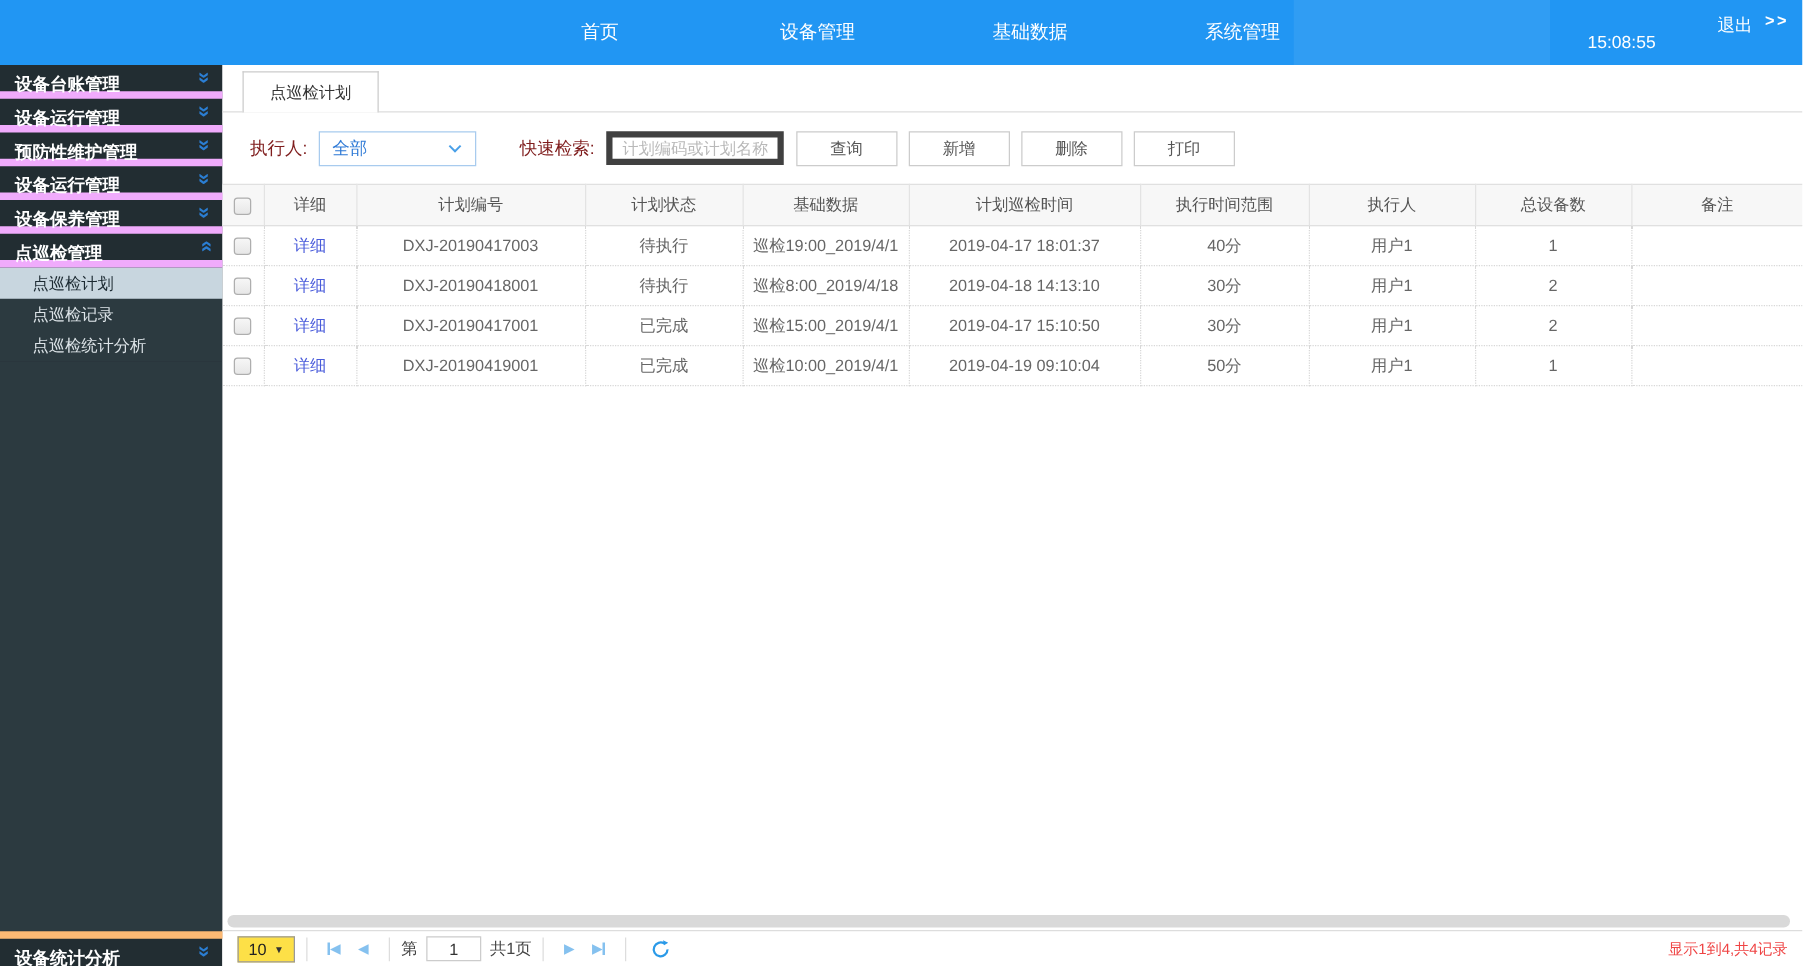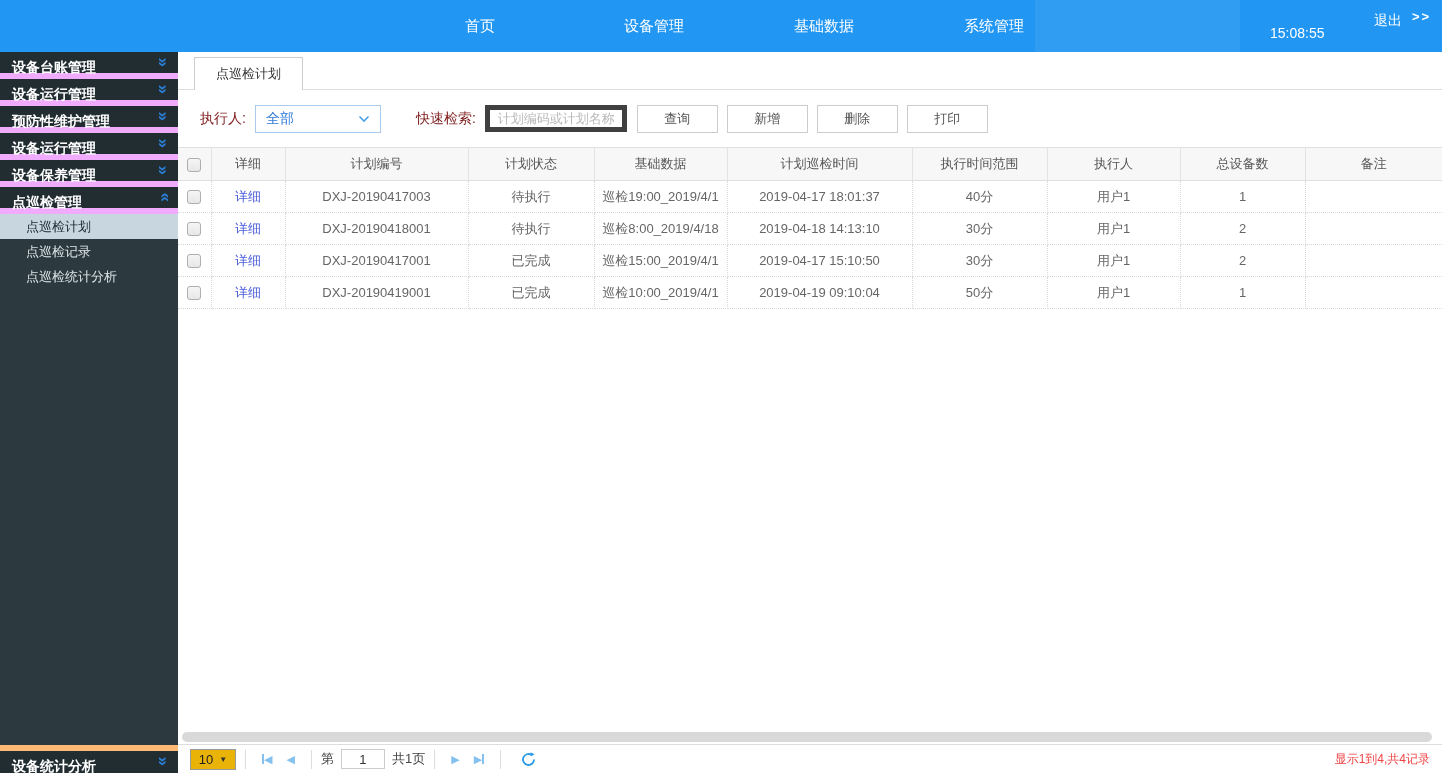--- a/index.html
+++ b/index.html
@@ -77,21 +77,21 @@
   .spacer { flex:1; }
 
   
   .hscroll { height:14px; padding:2px 4px; flex-shrink:0; }
   .hthumb { height:10px; width:1250px; border-radius:5px; background:#d9d9d9; cursor:pointer; }
 
   
   .pagbar { height:29px; border-top:1px solid #ddd; background:#fff; display:flex;
     align-items:center; padding:0 12px; font-size:13px; color:#444; flex-shrink:0; }
   .psize { width:46px; height:21px; border:1px solid #999; display:flex; align-items:center;
-    justify-content:center; gap:6px; color:#222; cursor:pointer; background:#eab308; }
+    justify-content:center; gap:6px; color:#222; cursor:pointer; background:#fde047; }
   .psize .caret { font-size:8px; color:#333; }
   .psep { width:1px; height:19px; background:#ddd; margin:0 9px; }
   .picon { display:flex; align-items:center; margin:0 7px; color:#85c1ef; font-size:11px;
     cursor:pointer; line-height:1; }
   .pbar { width:2px; height:10px; background:#85c1ef; }
   .page-input { width:44px; height:20px; border:1px solid #ccc; text-align:center;
     font-size:13px; color:#333; margin:0 7px; outline:none; }
   .refresh { margin-left:11px; cursor:pointer; display:flex; align-items:center; }
   .summary { margin-left:auto; color:#ef4444; font-size:12px; }
 </style>

